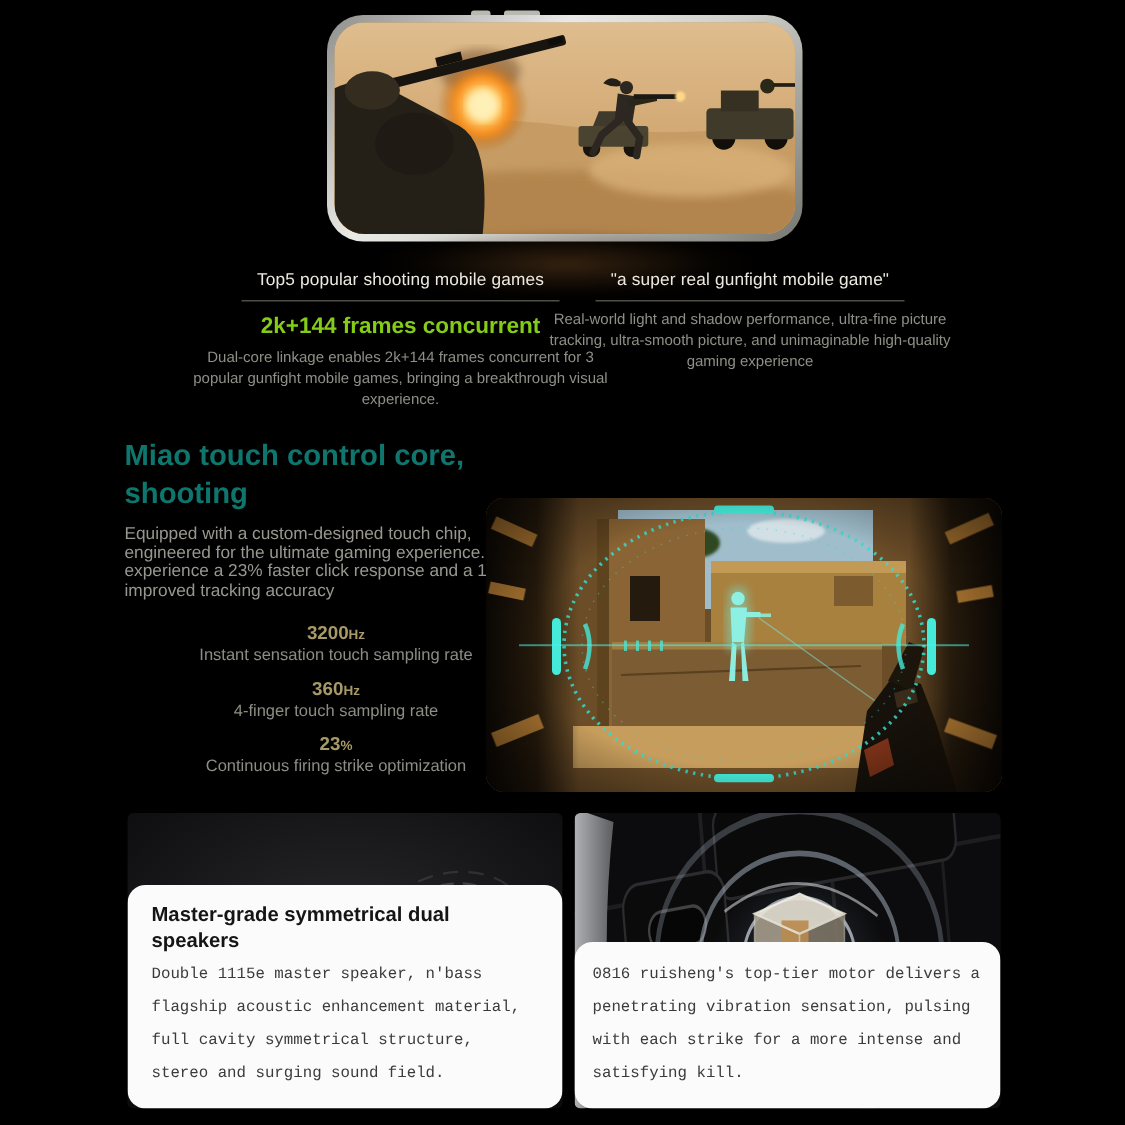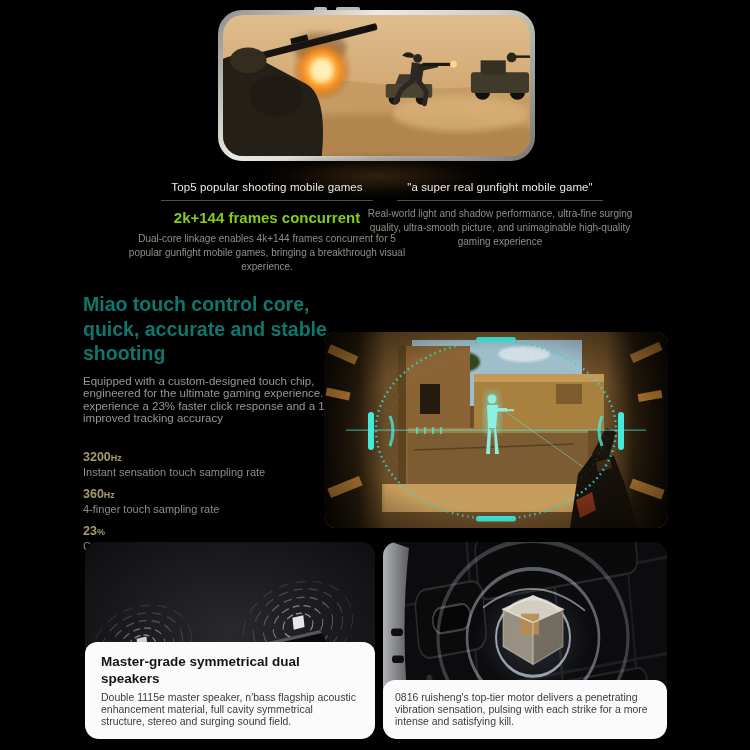--- a/index.html
+++ b/index.html
@@ -27,41 +27,41 @@
   .eyebrow{display:inline-block;color:#ece9e0;font-size:11.5px;letter-spacing:.1px;
            padding:0 10px 7px;border-bottom:1px solid #4f4e45;}
   .hero-title{margin-top:8px;color:#84cc16;font-weight:bold;font-size:15px;line-height:17px;}
   .hero-col.right .hero-title{font-size:14px;line-height:16.5px;}
   .hero-body{margin-top:6px;color:#8f8f87;font-size:10px;line-height:14px;}
 
   
   .touch-text{position:absolute;left:83px;top:292px;width:282px;}
   .touch-title{color:#0f766e;font-weight:bold;font-size:19.5px;line-height:24.5px;}
   .touch-body{margin-top:9px;color:#98978f;font-size:11.5px;line-height:12.5px;}
-  .specs{margin-top:26px;}
+  .specs{margin-top:16px;text-align:center;}
   .spec{margin-bottom:9px;}
   .spec-value{color:#a79a68;font-weight:bold;font-size:12.5px;line-height:13px;}
   .spec-unit{font-size:9px;}
   .spec-label{color:#8d8d85;font-size:11px;line-height:14px;}
 
   .scope-img{position:absolute;left:324px;top:332px;width:344px;height:196px;border-radius:12px;
              overflow:hidden;background:#3a2a14;}
   .scope-img svg{display:block;width:100%;height:100%;}
 
   
-  .card{position:absolute;top:542px;height:197px;border-radius:14px;overflow:hidden;background:#0c0c0d;}
+  .card{position:absolute;top:542px;height:197px;border-radius:4px;overflow:hidden;background:#0c0c0d;}
   .card.speakers{left:85px;width:290px;}
   .card.motor{left:383px;width:284px;}
   .card-art{position:absolute;inset:0;}
   .card-art svg{display:block;width:100%;height:100%;}
   .card-panel{position:absolute;left:0;right:0;bottom:0;background:#fbfbfb;border-radius:12px;
               padding:11px 16px 12px;box-sizing:border-box;}
   .card.motor .card-panel{padding:11px 12px 12px;}
   .card-title{color:#151515;font-weight:bold;font-size:13.5px;line-height:17px;margin-bottom:4px;}
-  .card-body{color:#3b3b3b;font-size:10.5px;line-height:12px;}
+  .card-body{color:#3b3b3b;font-size:10.5px;line-height:22px;font-family:Liberation Mono, monospace;}
 </style>
 </head>
 <body>
 
 <div class="page">
 
   <div class="phone">
     <div class="phone-btn b1"></div>
     <div class="phone-btn b2"></div>
     <div class="phone-screen">
@@ -131,31 +131,30 @@
         </g>
         <rect width="317" height="143" fill="url(#sky)" opacity="0"></rect>
       </svg>
     </div>
   </div>
   <div class="phone-reflection"></div>
 
   <div class="hero-col left">
     <div class="eyebrow">Top5 popular shooting mobile games</div>
     <div class="hero-title">2k+144 frames concurrent</div>
-    <div class="hero-body">Dual-core linkage enables 4k+144 frames concurrent for 5 popular gunfight mobile games, bringing a breakthrough visual experience.</div>
+    <div class="hero-body">Dual-core linkage enables 2k+144 frames concurrent for 3 popular gunfight mobile games, bringing a breakthrough visual experience.</div>
   </div>
   <div class="hero-col right">
     <div class="eyebrow">"a super real gunfight mobile game"</div>
-    <div class="hero-body">Real-world light and shadow performance, ultra-fine surging quality, ultra-smooth picture, and unimaginable high-quality gaming experience</div>
+    <div class="hero-body">Real-world light and shadow performance, ultra-fine picture tracking, ultra-smooth picture, and unimaginable high-quality gaming experience</div>
   </div>
 
   <div class="touch-text">
     <div class="touch-title">
       <div>Miao touch control core,</div>
-      <div>quick, accurate and stable</div>
       <div>shooting</div>
     </div>
     <div class="touch-body">Equipped with a custom-designed touch chip, engineered for the ultimate gaming experience. experience a 23% faster click response and a 10% improved tracking accuracy</div>
     <div class="specs">
       <div class="spec">
         <div class="spec-value"><span>3200</span><span class="spec-unit">Hz</span></div>
         <div class="spec-label">Instant sensation touch sampling rate</div>
       </div>
       <div class="spec">
         <div class="spec-value"><span>360</span><span class="spec-unit">Hz</span></div>

